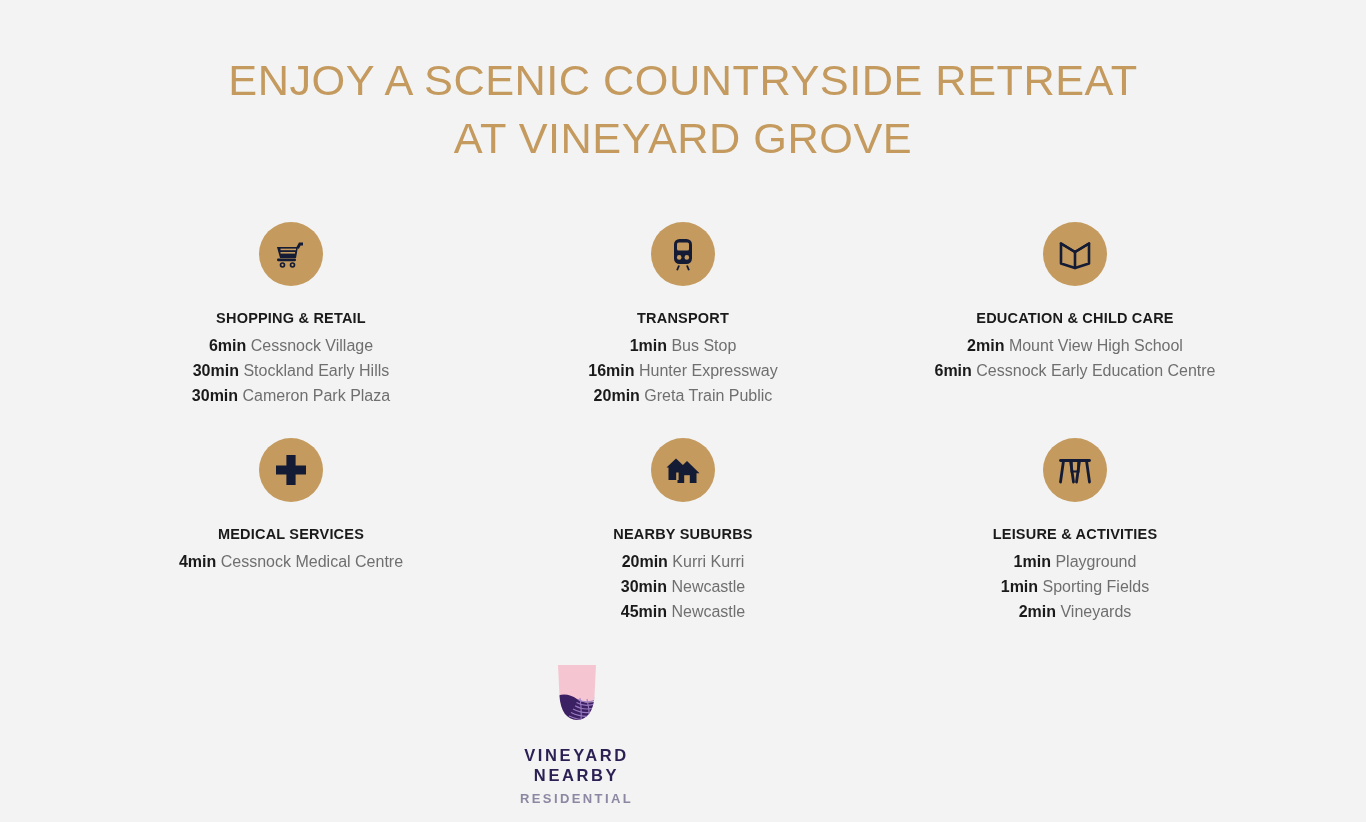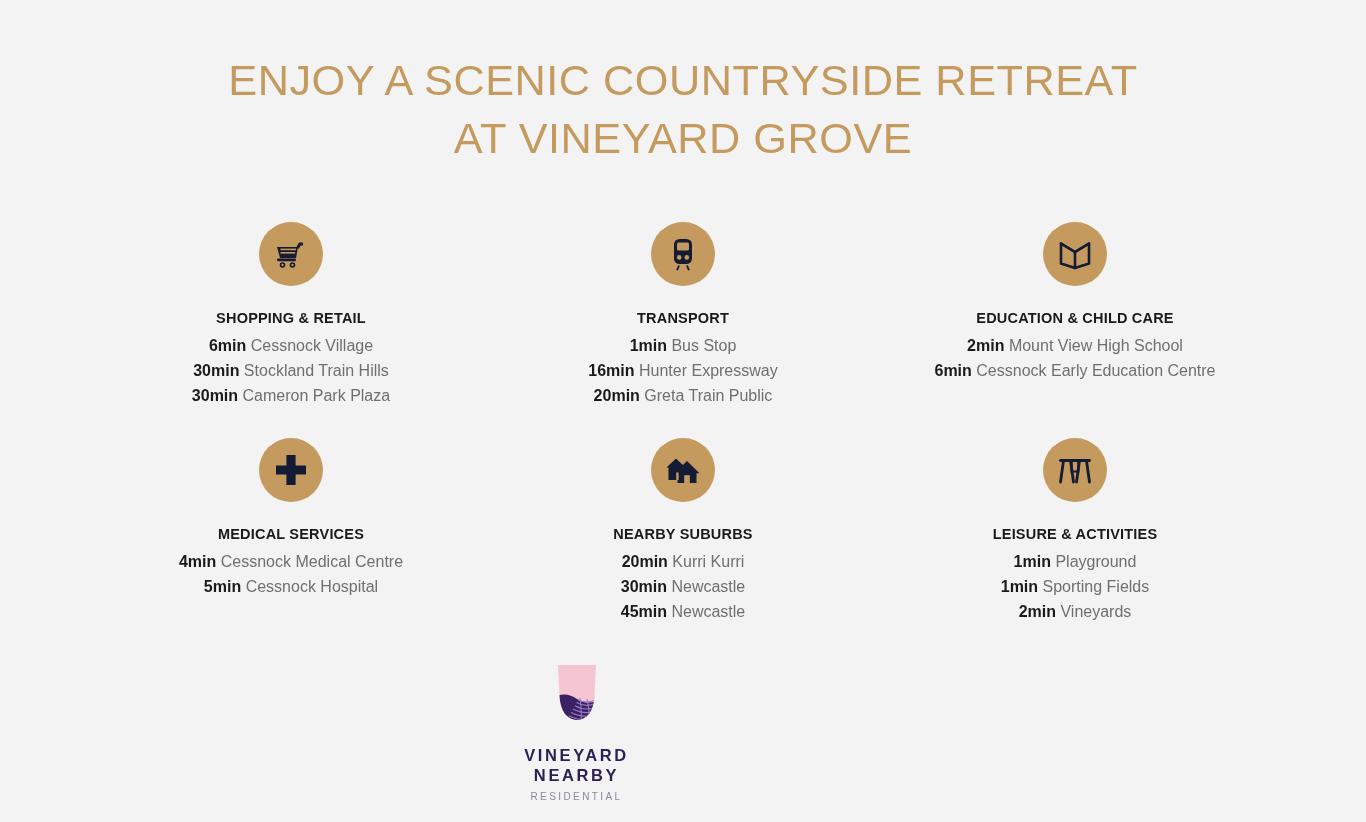--- a/index.html
+++ b/index.html
@@ -111,22 +111,22 @@
     color: #2c1f53;
     font-weight: bold;
     font-size: 16.5px;
     line-height: 20px;
     letter-spacing: 2.6px;
     text-align: center;
   }
   .logo-sub {
     margin-top: 6px;
     color: #8d87a3;
-    font-weight: normal;
-    font-size: 10px;
+    font-weight: bold;
+    font-size: 13px;
     letter-spacing: 2.4px;
     text-align: center;
   }
 </style>
 </head>
 <body>
 
 <div class="page">
 
   <h1 class="headline">
@@ -152,21 +152,21 @@
               <rect x="8.5" y="17" width="14.6" height="1.6"></rect>
               <circle cx="10.5" cy="30" r="1.15"></circle>
               <circle cx="20.5" cy="30" r="1.15"></circle>
             </g>
           </svg>
         </span>
       </div>
       <div class="cat-title">SHOPPING &amp; RETAIL</div>
       <ul class="cat-list">
         <li><span class="t">6min</span> <span>Cessnock Village</span></li>
-        <li><span class="t">30min</span> <span>Stockland Train Hills</span></li>
+        <li><span class="t">30min</span> <span>Stockland Early Hills</span></li>
         <li><span class="t">30min</span> <span>Cameron Park Plaza</span></li>
       </ul>
     </div>
 
     <div class="cat">
       <div class="icon-circle">
         <span>
           <svg width="38" height="38" viewBox="0 0 38 38" aria-hidden="true">
             <g fill="#141b35">
               <rect x="10" y="4" width="18" height="25" rx="5.5"></rect>
@@ -212,21 +212,20 @@
       <div class="icon-circle">
         <span>
           <svg width="38" height="38" viewBox="0 0 38 38" aria-hidden="true">
             <path fill="#141b35" d="M14.4 4 L23.6 4 L23.6 14.4 L34 14.4 L34 23.6 L23.6 23.6 L23.6 34 L14.4 34 L14.4 23.6 L4 23.6 L4 14.4 L14.4 14.4 Z"></path>
           </svg>
         </span>
       </div>
       <div class="cat-title">MEDICAL SERVICES</div>
       <ul class="cat-list">
         <li><span class="t">4min</span> <span>Cessnock Medical Centre</span></li>
-        <li><span class="t">5min</span> <span>Cessnock Hospital</span></li>
       </ul>
     </div>
 
     <div class="cat">
       <div class="icon-circle">
         <span>
           <svg width="38" height="38" viewBox="0 0 38 38" aria-hidden="true">
             <g fill="#141b35">
               <path d="M12 7.5 L21.5 16.5 L19.5 16.5 L19.5 29 L4.5 29 L4.5 16.5 L2.5 16.5 Z"></path>
               <path d="M23 10 L35.5 22.2 L32.5 22.2 L32.5 32 L13.5 32 L13.5 22.2 L10.5 22.2 Z"></path>

